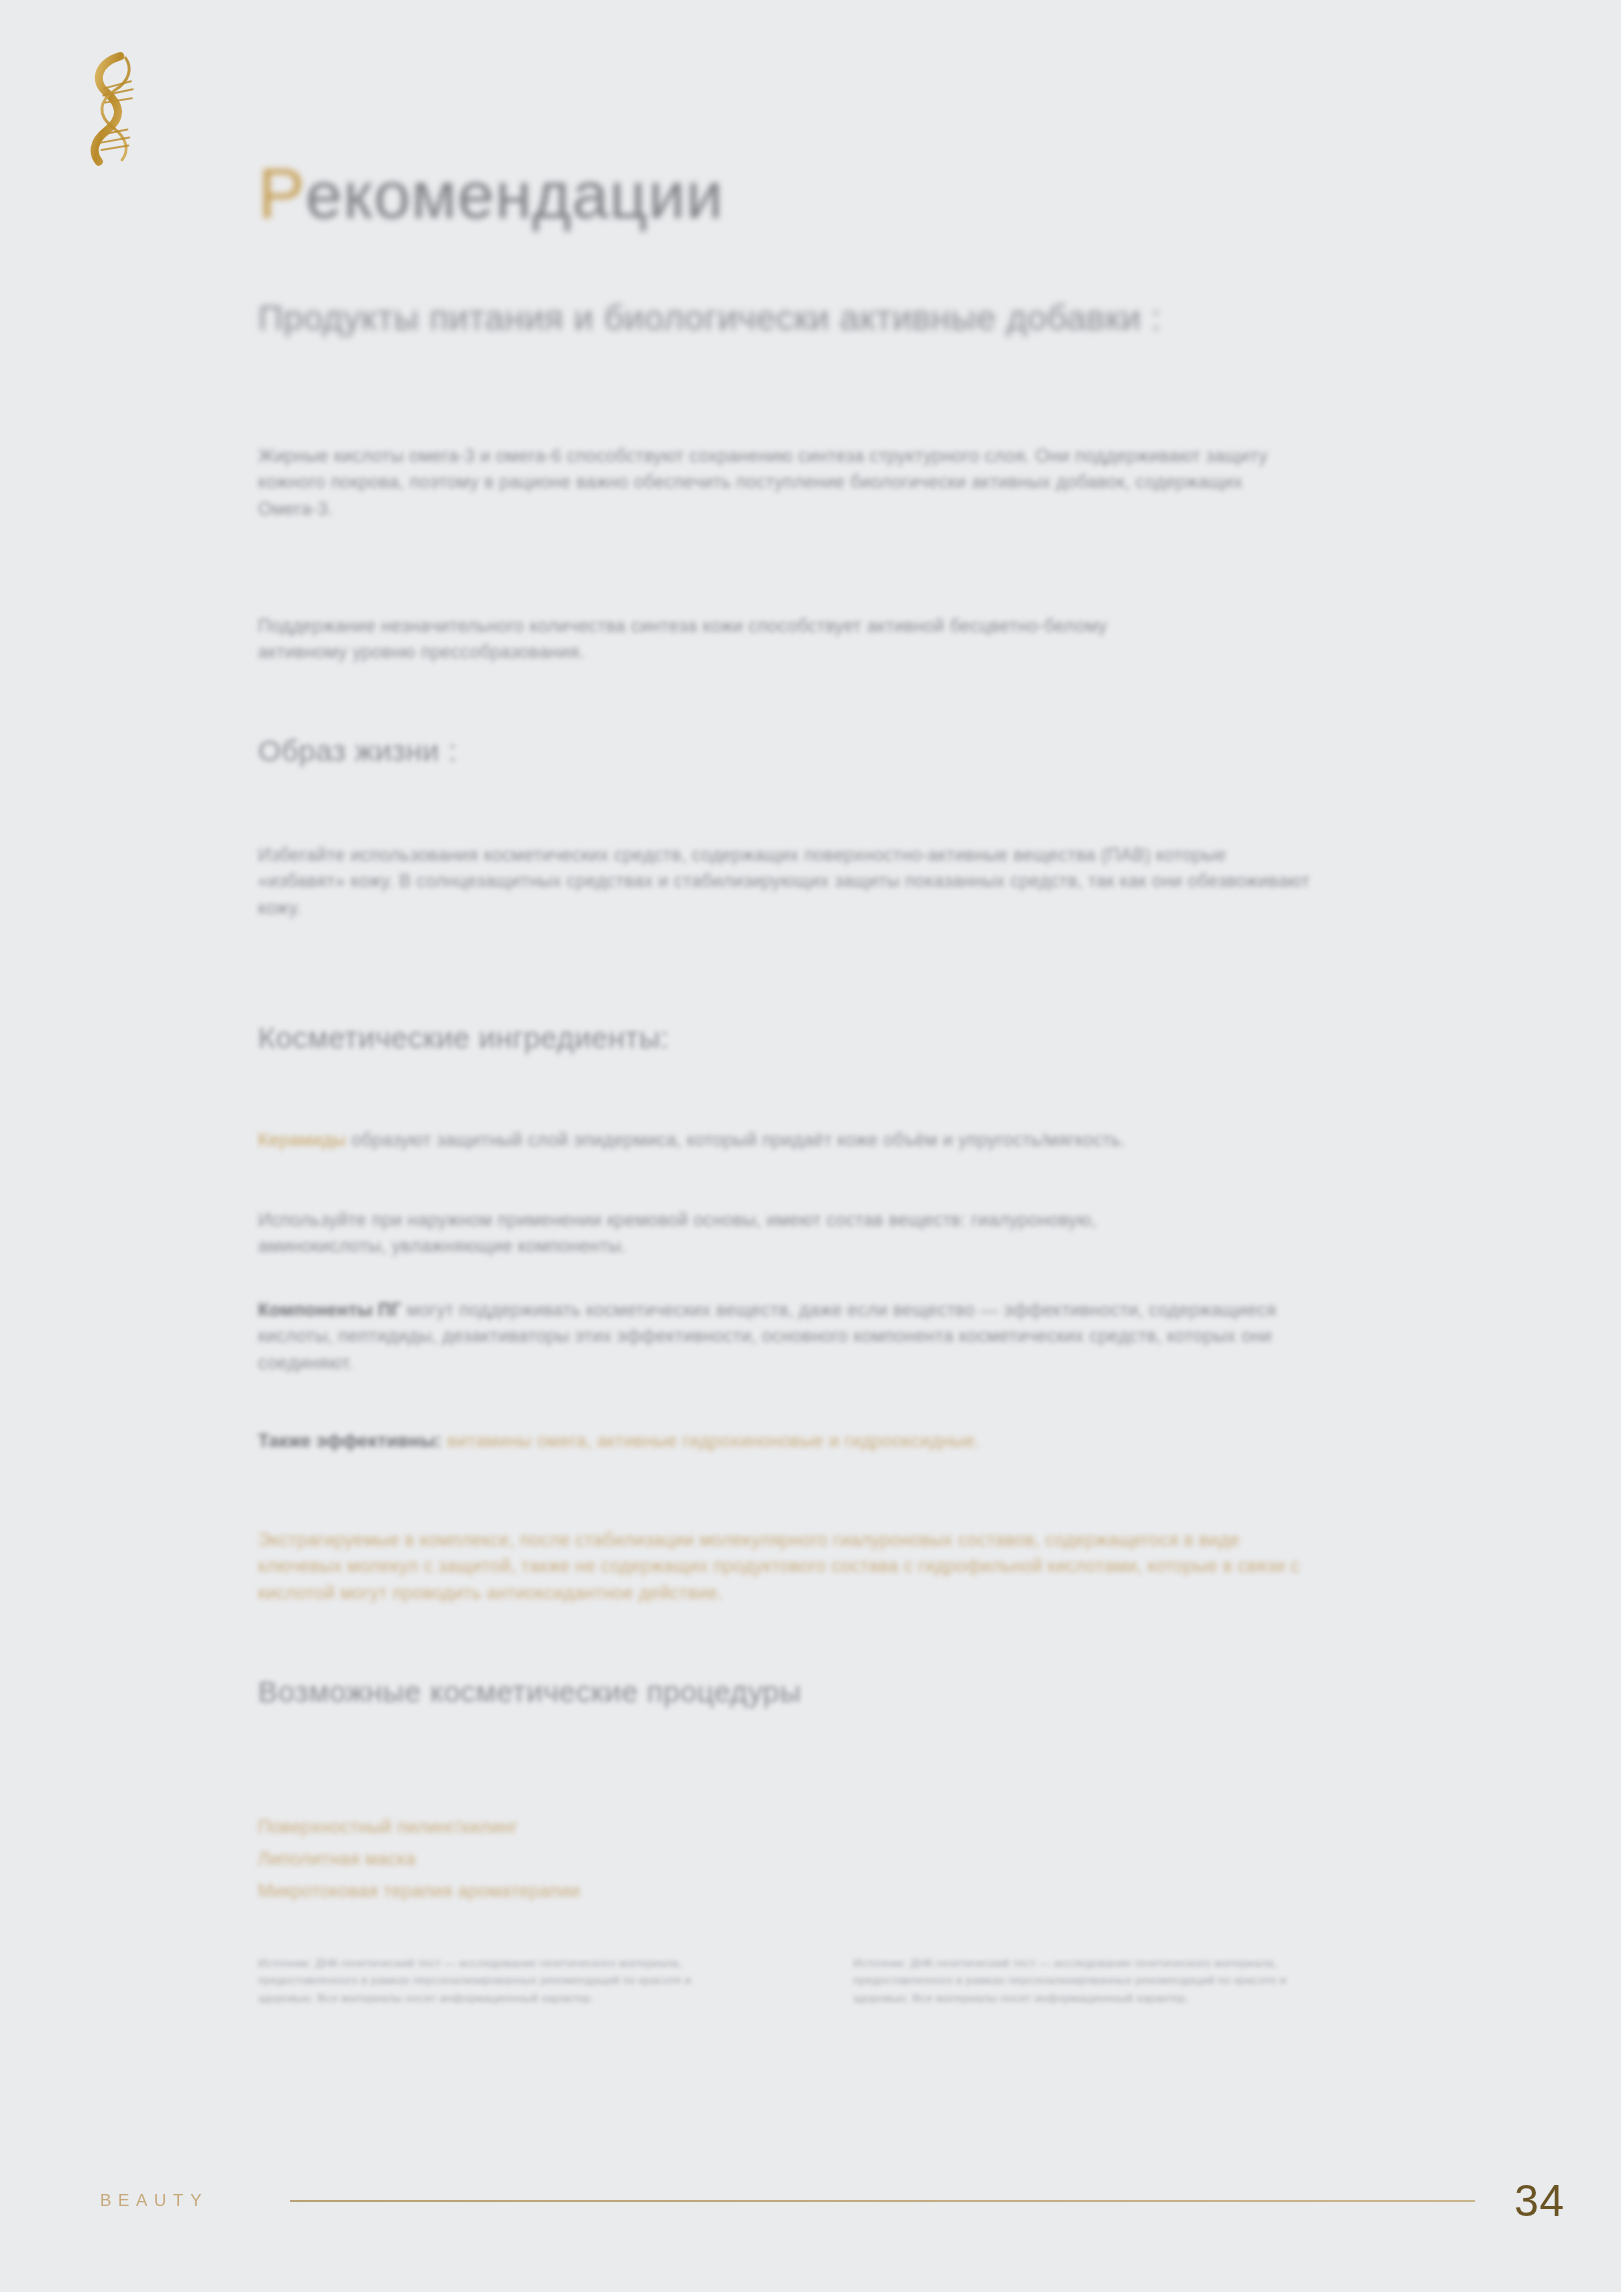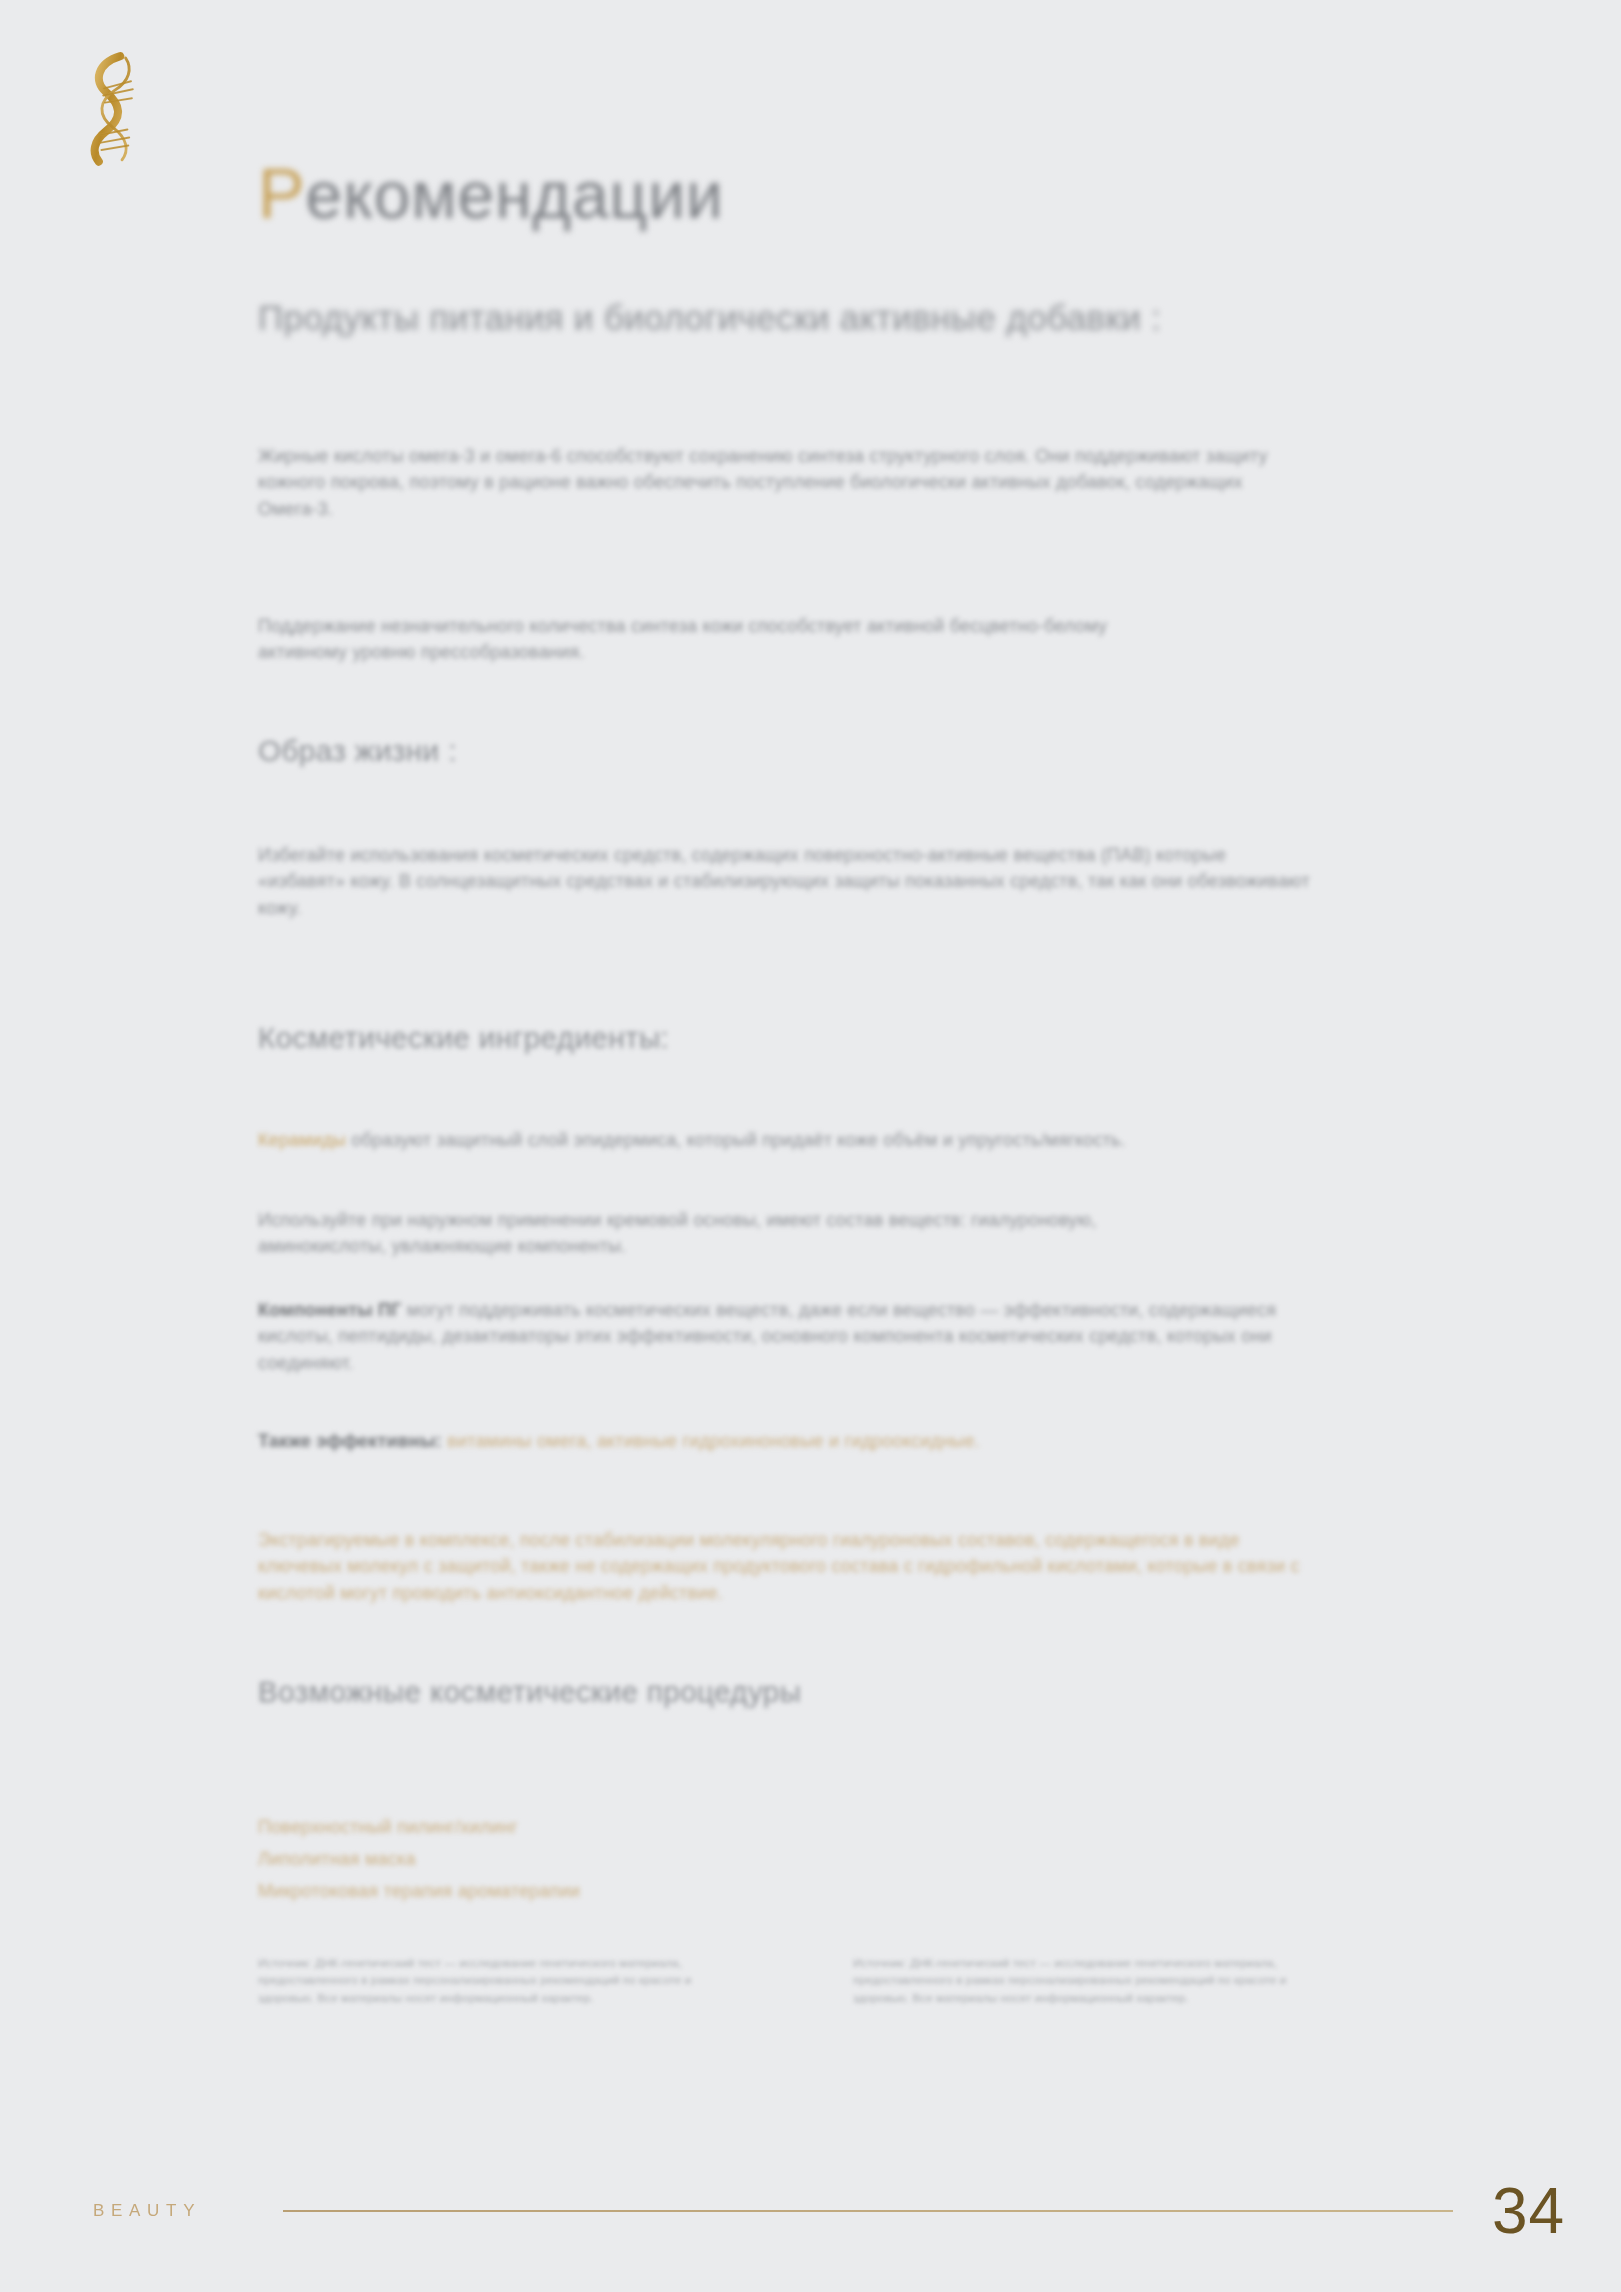--- a/index.html
+++ b/index.html
@@ -132,21 +132,21 @@
     font-size: 11.6px;
     line-height: 1.5;
     color: #a7aaae;
     letter-spacing: 0.1px;
     filter: blur(2px);
   }
 
   
   .footer {
     position: absolute;
-    left: 5px;
+    left: 12px;
     right: 0;
     bottom: 0;
     height: 170px;
   }
   .footer-inner {
     position: absolute;
     left: 88px;
     right: 56px;
     top: 56px;
     display: flex;
@@ -161,21 +161,21 @@
     padding-right: 82px;
   }
   .footer-rule {
     flex: 1 1 auto;
     height: 1.8px;
     background: linear-gradient(to right, #b99f74, #c9b58c);
   }
   .footer-page {
     flex: 0 0 auto;
     padding-left: 39px;
-    font-size: 64px;
+    font-size: 44px;
     color: #6b5424;
     letter-spacing: 0.9px;
     line-height: 1;
     font-weight: 400;
   }
 </style>
 </head>
 <body>
 
 <div class="page">

